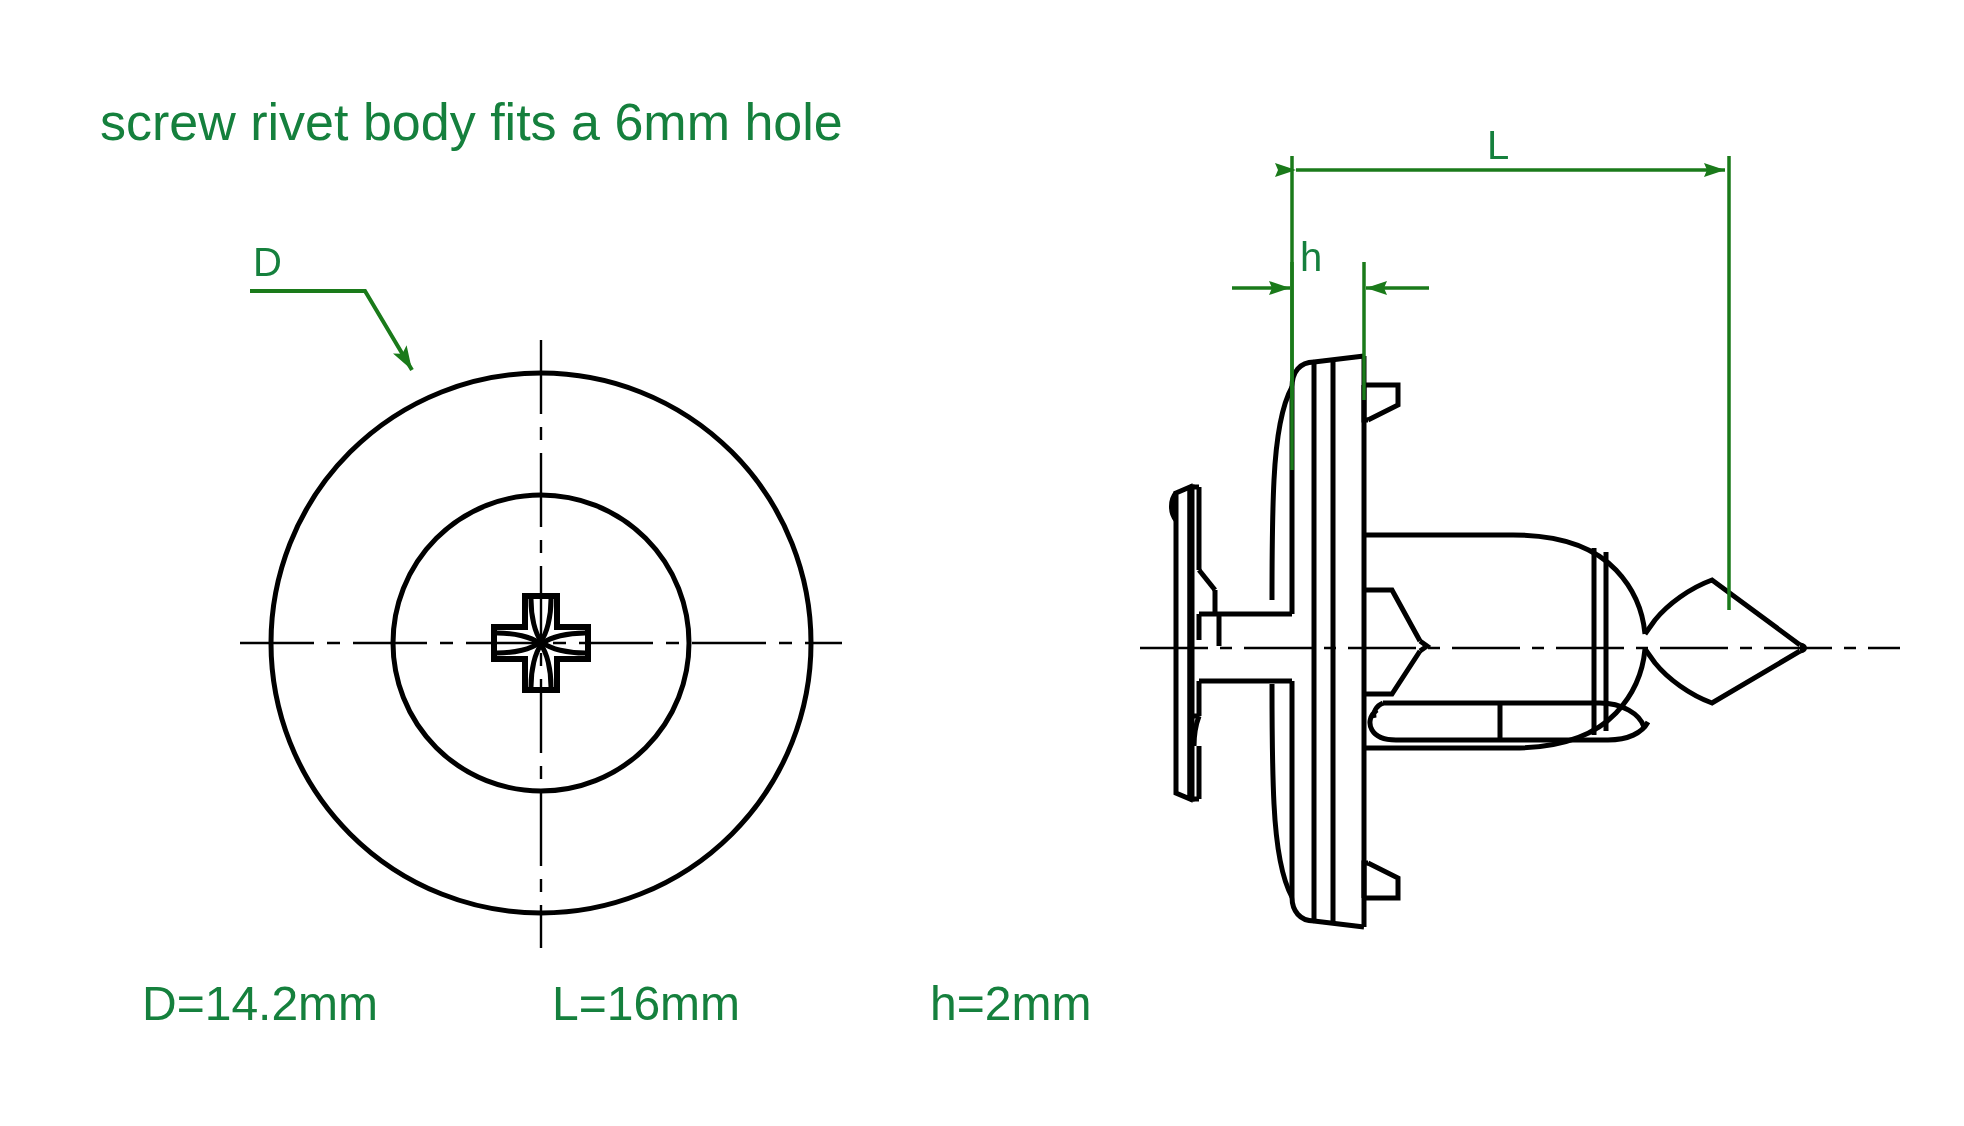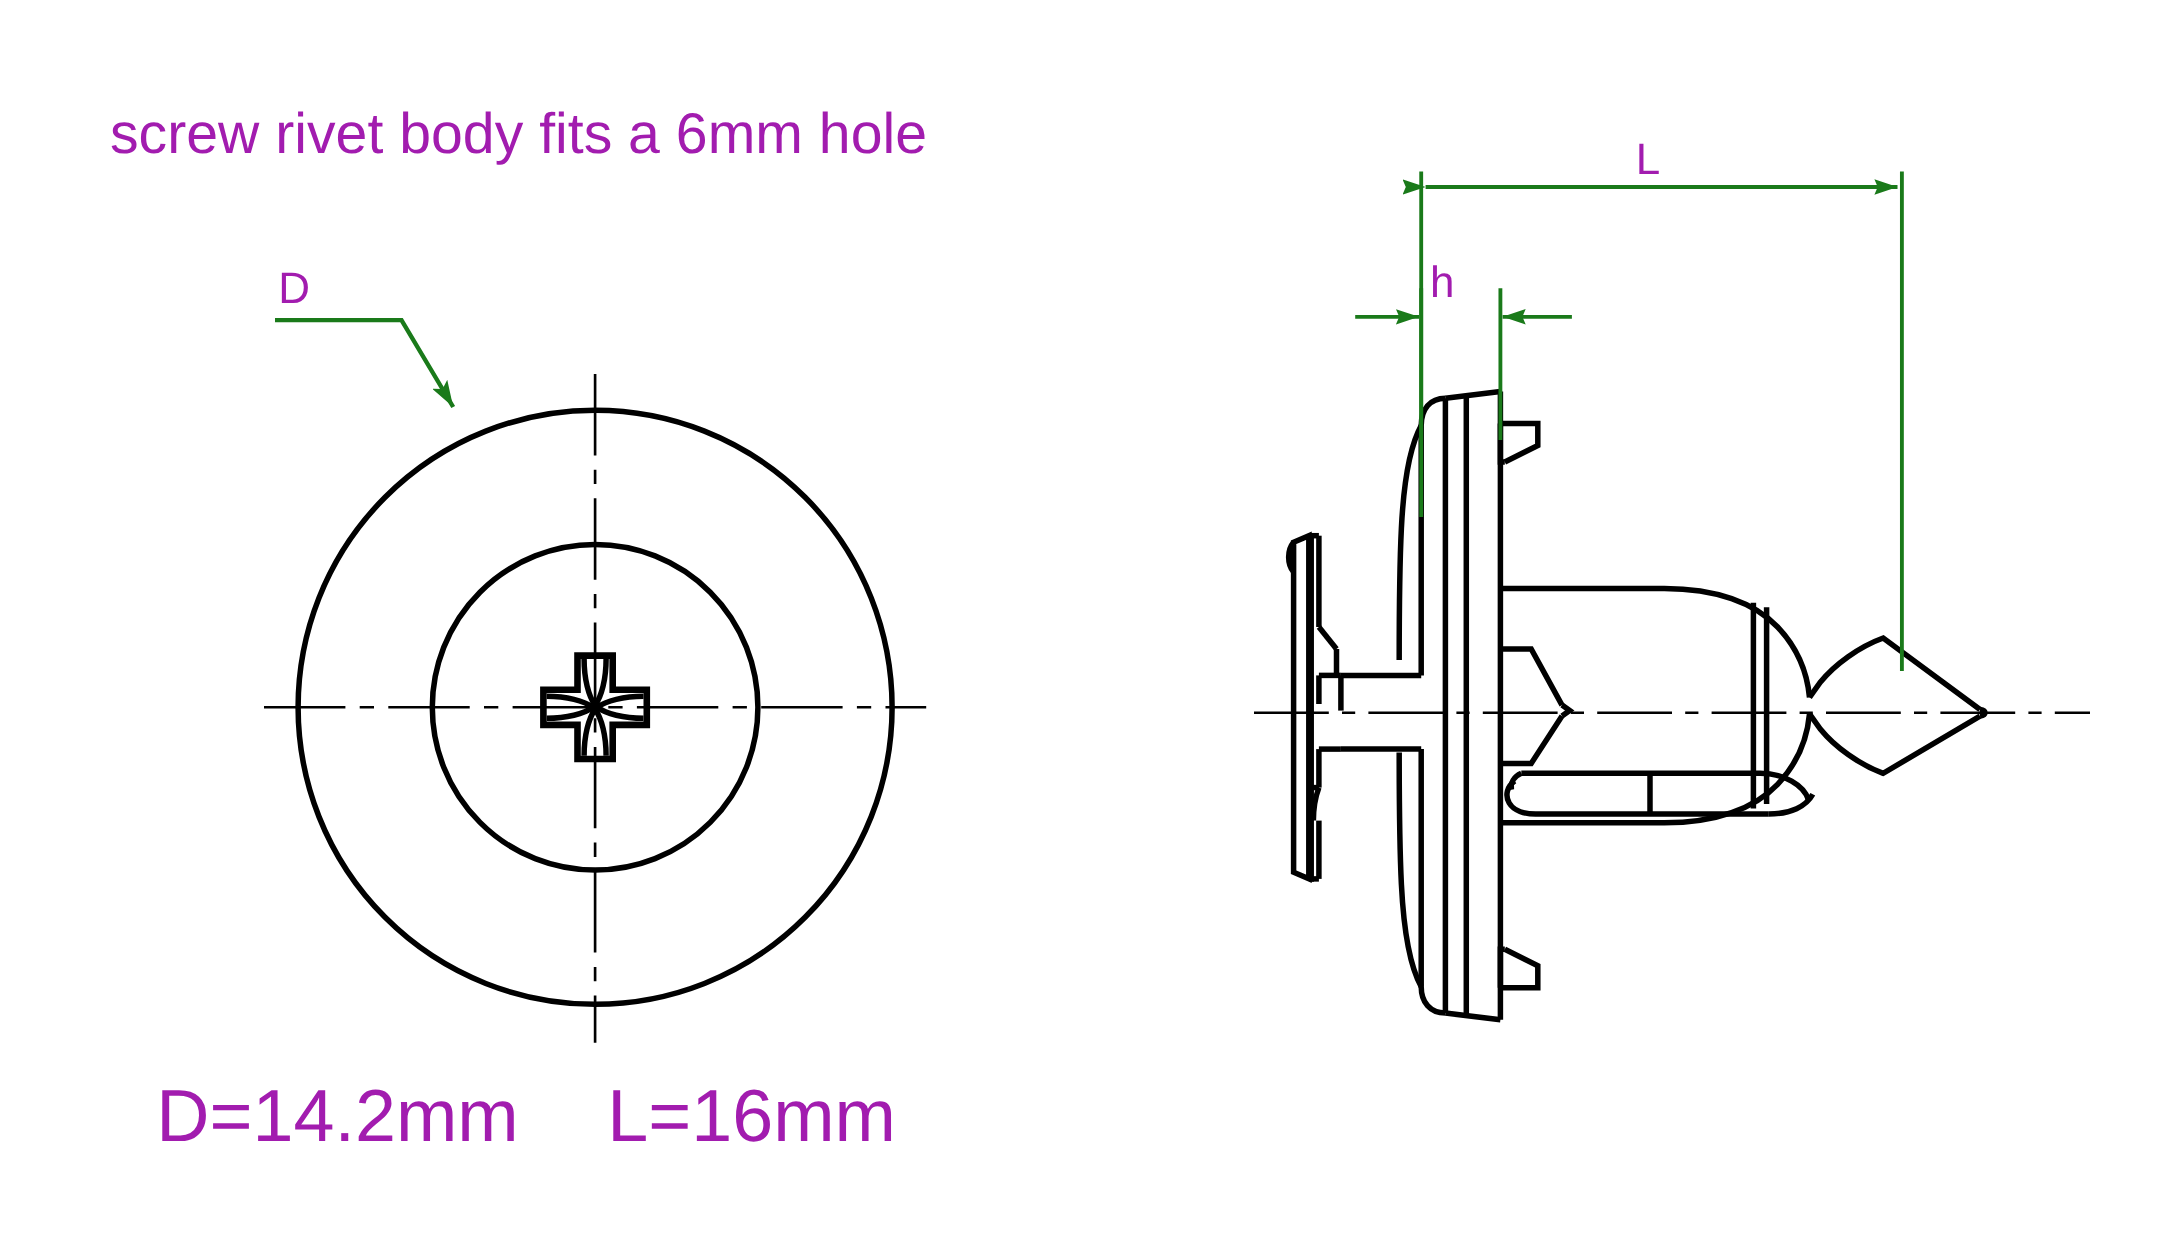--- a/index.html
+++ b/index.html
@@ -15,21 +15,21 @@
     overflow: hidden;
   }
   #sheet {
     position: absolute;
     left: 0; top: 0;
     width: 1964px;
     height: 1126px;
   }
   .txt {
     position: absolute;
-    color: #a21caf;
+    color: #15803d;
     font-family: "Liberation Sans", sans-serif;
     white-space: nowrap;
     user-select: none;
   }
   #title-text {
     left: 100px;
     top: 92px;
     font-size: 52px;
     letter-spacing: 0px;
   }
@@ -42,21 +42,21 @@
     left: 1487px;
     top: 123px;
     font-size: 40px;
   }
   #label-h {
     left: 1300px;
     top: 235px;
     font-size: 40px;
   }
   .dimtext {
-    font-size: 67px;
+    font-size: 48px;
     top: 976px;
   }
   #dim-D { left: 142px; }
   #dim-L { left: 552px; }
   #dim-h { left: 930px; }
 </style>
 </head>
 <body>
 
 <div id="sheet">
@@ -218,14 +218,15 @@
   <div class="txt" id="label-D-front">D</div>
 
   <div class="txt" id="label-L">L</div>
 
   <div class="txt" id="label-h">h</div>
 
   <div class="txt dimtext" id="dim-D">D=14.2mm</div>
 
   <div class="txt dimtext" id="dim-L">L=16mm</div>
 
+  <div class="txt dimtext" id="dim-h">h=2mm</div>
 
 </div>
 
 </body></html>

